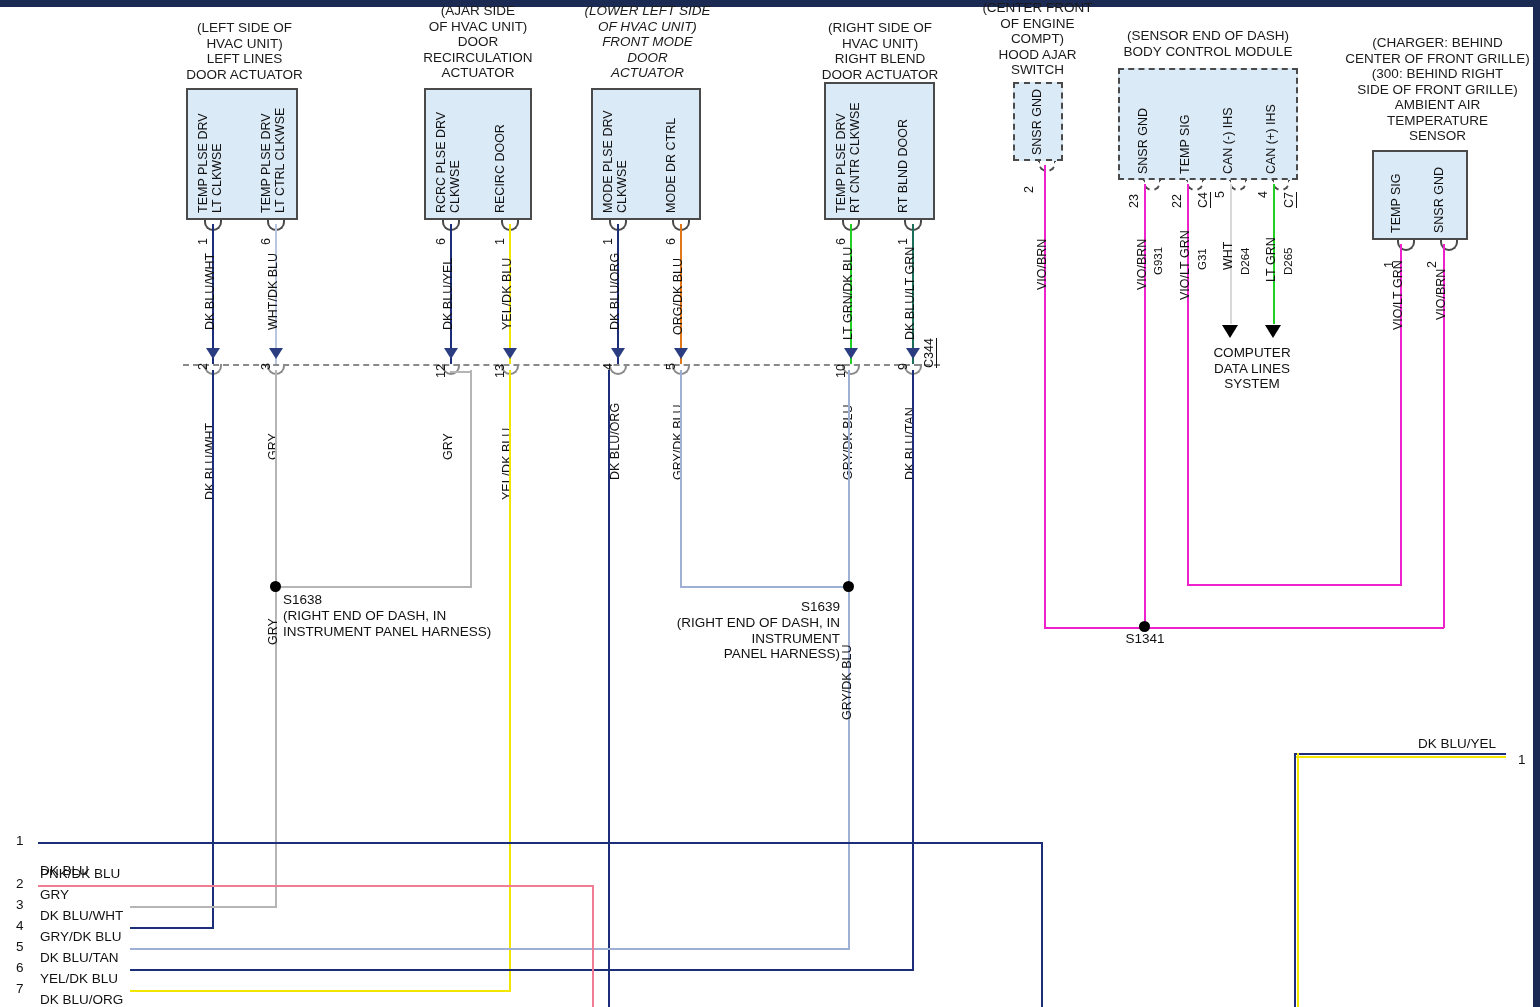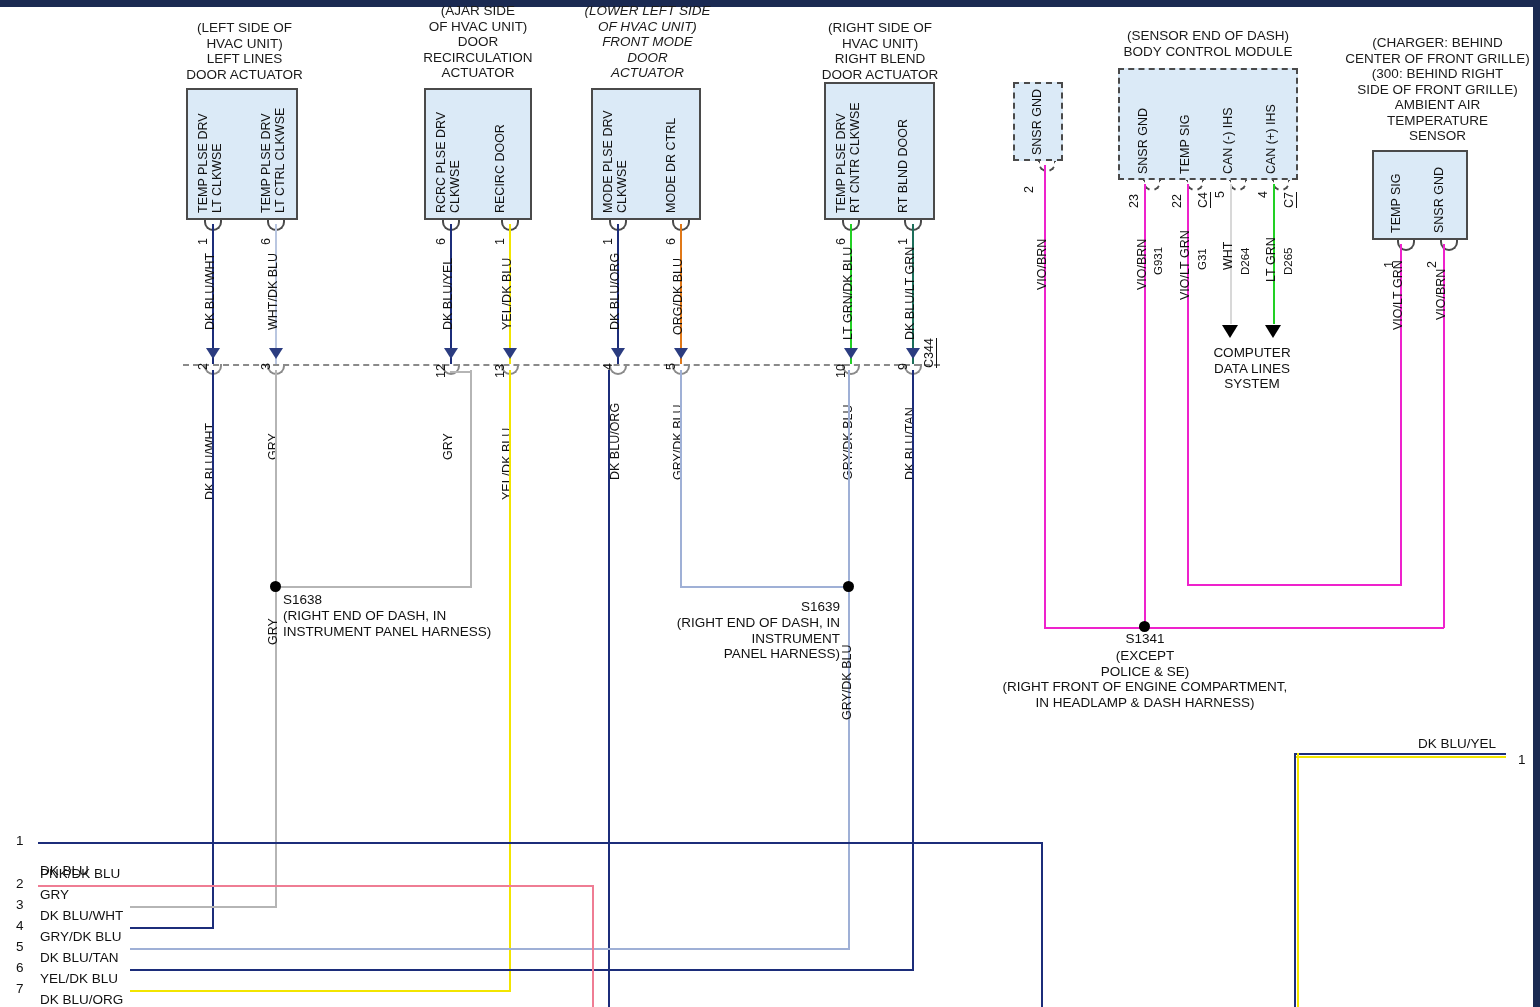--- a/index.html
+++ b/index.html
@@ -69,20 +69,25 @@
 ACTUATOR</div>
   <div class="cap" style="left:570px;top:3px;width:155px;font-style:italic;">(LOWER LEFT SIDE
 OF HVAC UNIT)
 FRONT MODE
 DOOR
 ACTUATOR</div>
   <div class="cap" style="left:805px;top:20px;width:150px;">(RIGHT SIDE OF
 HVAC UNIT)
 RIGHT BLEND
 DOOR ACTUATOR</div>
+  <div class="cap" style="left:970px;top:0px;width:135px;">(CENTER FRONT
+OF ENGINE
+COMPT)
+HOOD AJAR
+SWITCH</div>
   <div class="cap" style="left:1108px;top:28px;width:200px;">(SENSOR END OF DASH)
 BODY CONTROL MODULE</div>
   <div class="cap" style="left:1330px;top:35px;width:215px;">(CHARGER: BEHIND
 CENTER OF FRONT GRILLE)
 (300: BEHIND RIGHT
 SIDE OF FRONT GRILLE)
 AMBIENT AIR
 TEMPERATURE
 SENSOR</div>
 
@@ -255,24 +260,20 @@
   <div class="wire v" style="left:1044px;top:165px;height:462px;border-color:#ee22cc;"></div>
   <div class="vlab" style="left:1035px;top:290px;">VIO/BRN</div>
 
   <div class="wire v" style="left:1144px;top:184px;height:443px;border-color:#ee22cc;"></div>
   <div class="vlab" style="left:1135px;top:290px;">VIO/BRN</div>
   <div class="vlab sm" style="left:1152px;top:275px;">G931</div>
 
   <div class="wire h" style="left:1044px;top:627px;width:400px;border-color:#ee22cc;"></div>
   <div class="dot" style="left:1139px;top:621px;"></div>
   <div class="txt c" style="left:1000px;top:631px;width:290px;">S1341</div>
-  <div class="txt c" style="left:1000px;top:648px;width:290px;">(EXCEPT
-POLICE &amp; SE)
-(RIGHT FRONT OF ENGINE COMPARTMENT,
-IN HEADLAMP &amp; DASH HARNESS)</div>
 
   <div class="wire v" style="left:1443px;top:244px;height:384px;border-color:#ee22cc;"></div>
   <div class="vlab" style="left:1434px;top:320px;">VIO/BRN</div>
 
   <div class="wire v" style="left:1187px;top:184px;height:400px;border-color:#ee22cc;"></div>
   <div class="wire h" style="left:1187px;top:584px;width:213px;border-color:#ee22cc;"></div>
   <div class="wire v" style="left:1400px;top:244px;height:342px;border-color:#ee22cc;"></div>
   <div class="vlab" style="left:1178px;top:300px;">VIO/LT GRN</div>
   <div class="vlab sm" style="left:1196px;top:270px;">G31</div>
   <div class="vlab" style="left:1391px;top:330px;">VIO/LT GRN</div>

